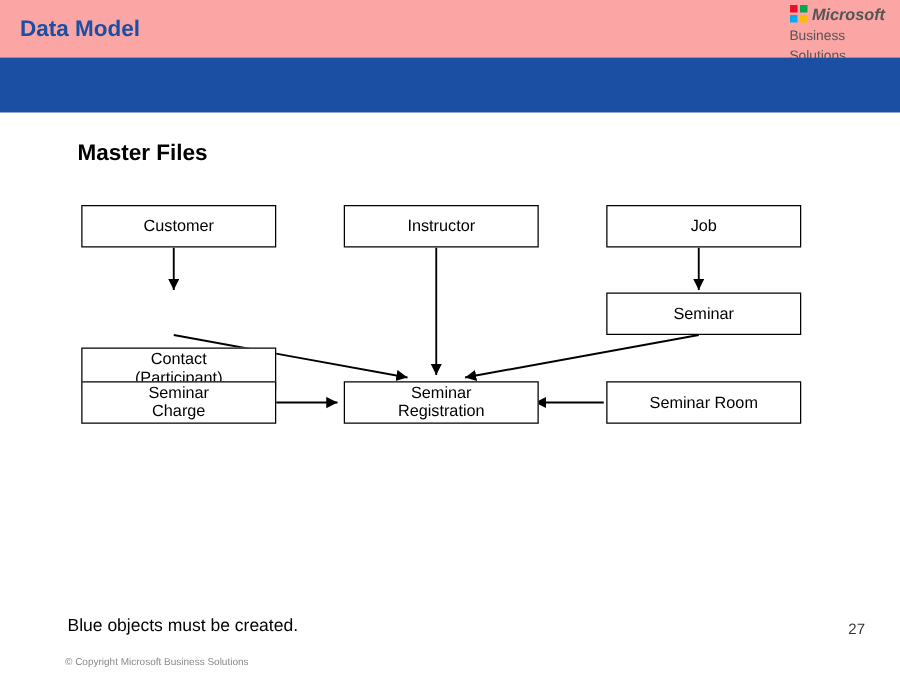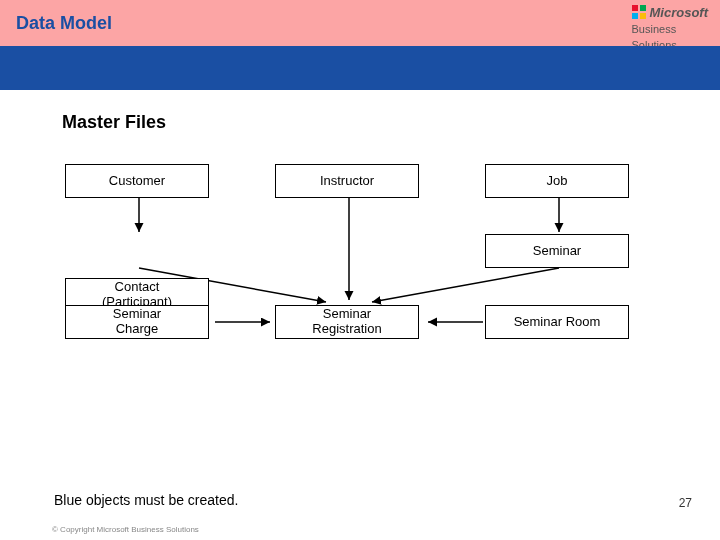--- a/index.html
+++ b/index.html
@@ -75,21 +75,21 @@
     color: #000;
   }
   svg.diagram {
     position: absolute;
     left: 0; top: 0;
     width: 720px; height: 540px;
     pointer-events: none;
   }
   .entity-box {
     position: absolute;
-    width: 144px;
+    width: 156px;
     height: 34px;
     border: 1.5px solid #000;
     background: #fff;
     display: flex;
     align-items: center;
     justify-content: center;
     font-size: 13px;
     line-height: 1.15;
     text-align: center;
     box-sizing: border-box;

